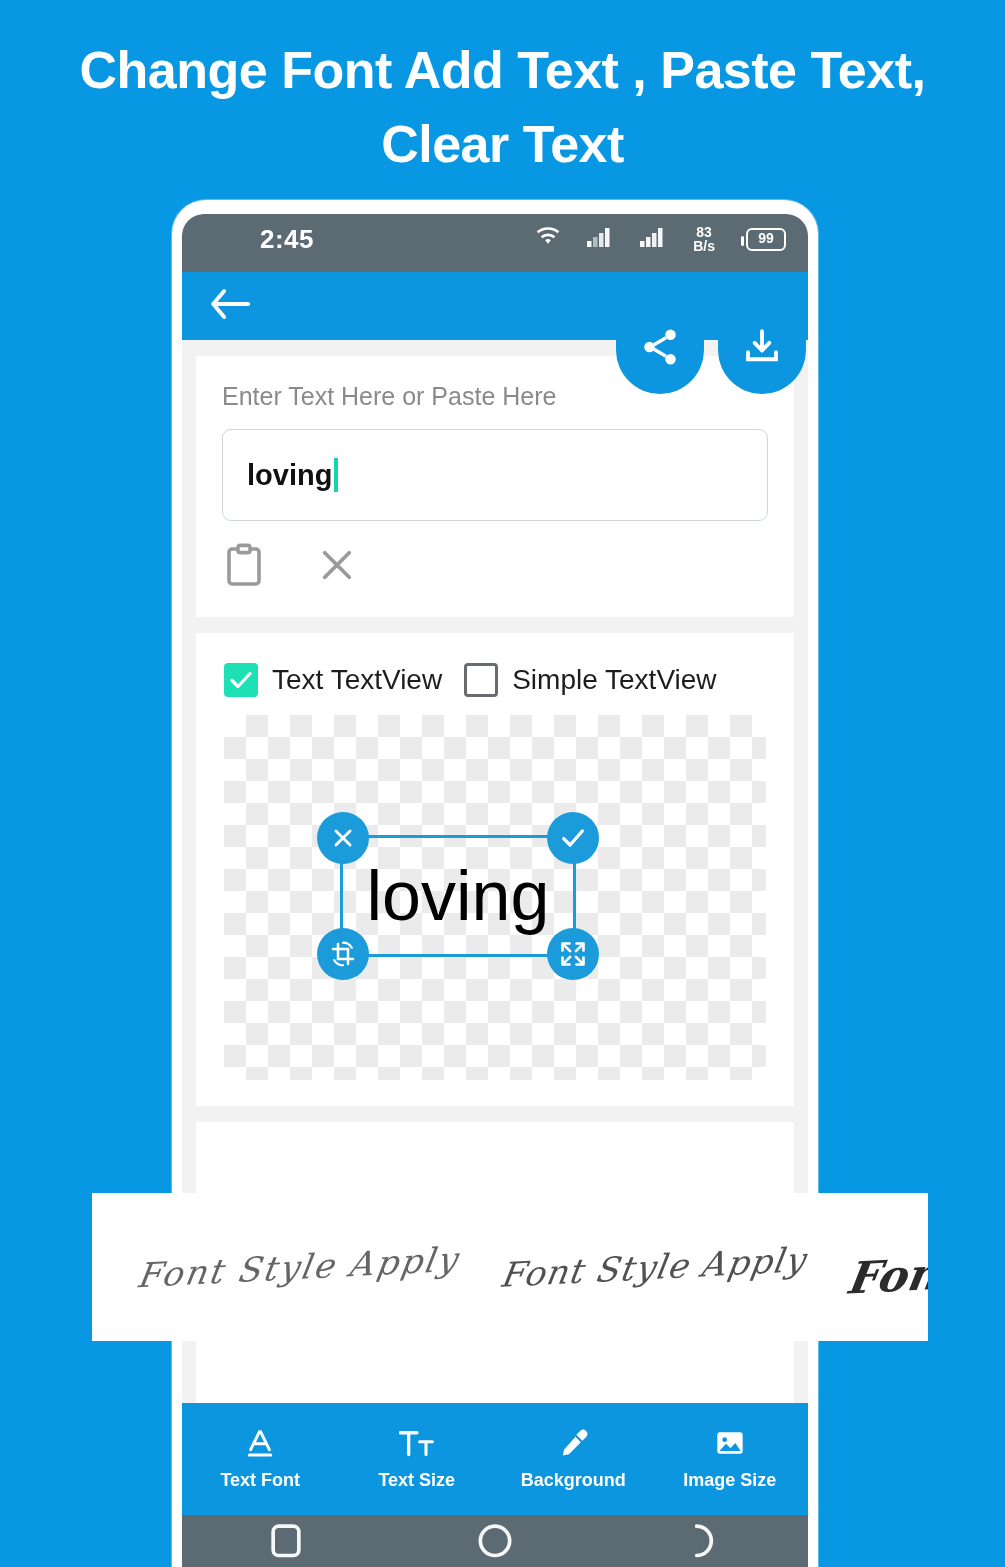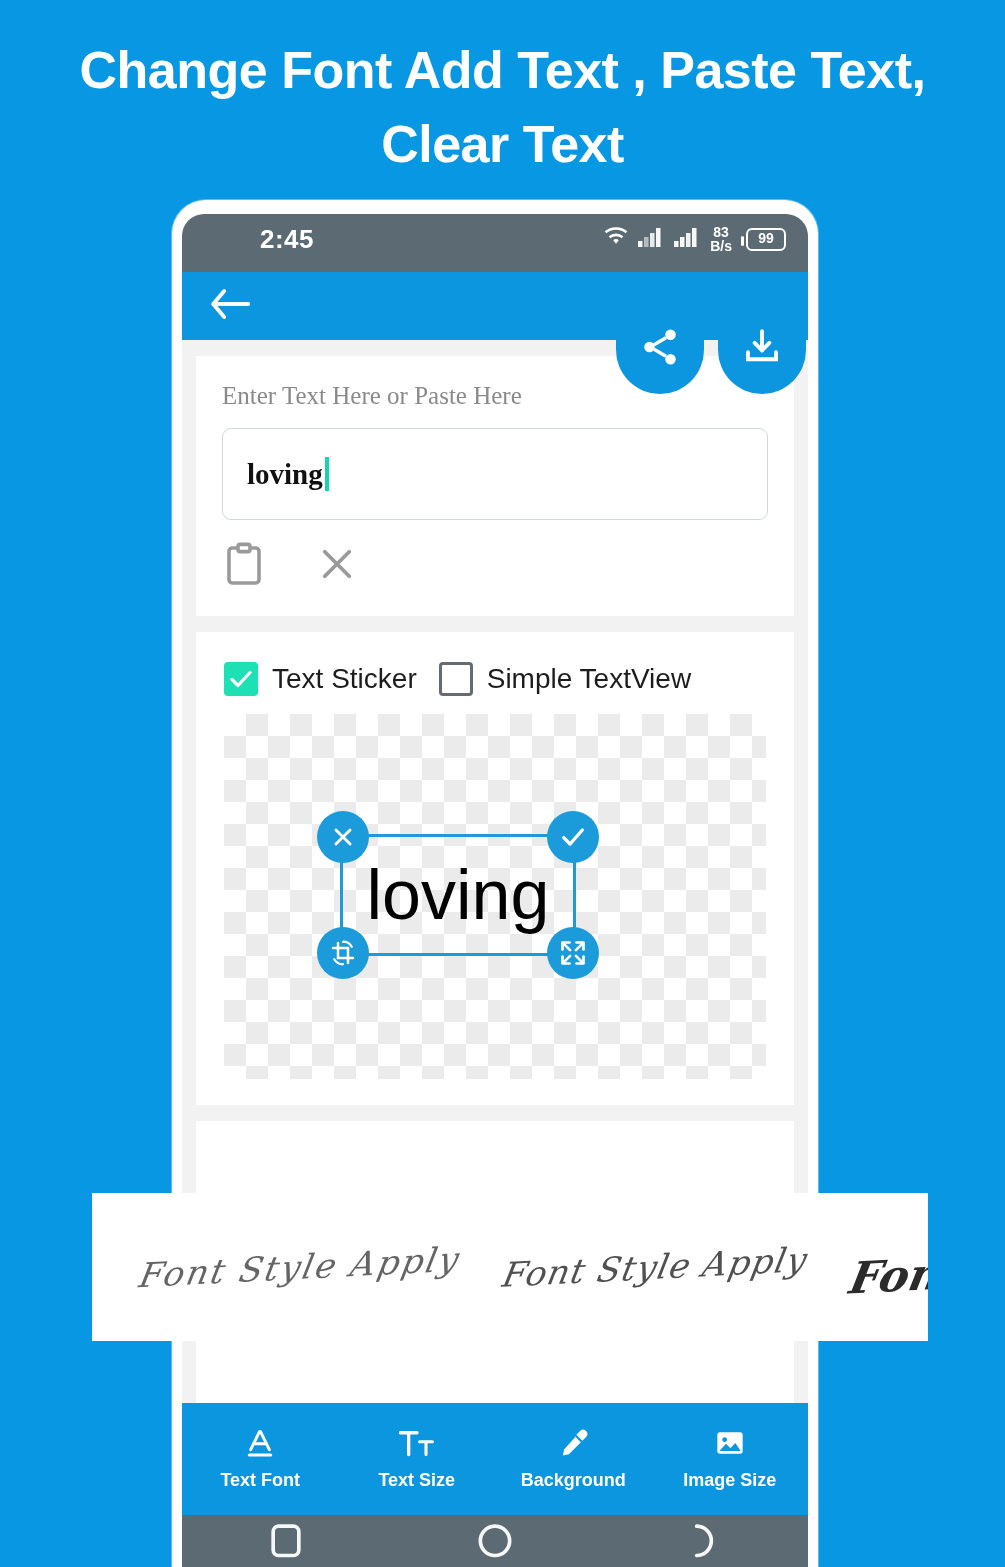--- a/index.html
+++ b/index.html
@@ -51,21 +51,21 @@
     align-items:center;
     padding:0 22px 8px 0;
     border-radius:20px 20px 0 0;
   }
   .status-time {
     color:#ffffff; font-size:26px; font-weight:bold;
     margin-left:78px; letter-spacing:.5px;
   }
   .status-right {
     margin-left:auto;
-    display:flex; align-items:center; gap:9px;
+    display:flex; align-items:center; gap:26px;
   }
   .speed {
     color:#ffffff; font-size:14px; font-weight:bold;
     line-height:1.02; text-align:center;
   }
   .battery {
     width:40px; height:23px;
     border:2.5px solid #ffffff; border-radius:6px;
     color:#ffffff; font-size:14px; font-weight:bold;
     display:flex; align-items:flex-start; justify-content:center;
@@ -95,21 +95,21 @@
     display:flex; align-items:flex-end; justify-content:center;
     padding-bottom:22px;
   }
 
   
   .scroll-area { position:relative; background:#f2f2f2; }
   .card {
     background:#ffffff;
     margin:0 14px 16px 14px;
   }
-  .card.first { margin-top:16px;font-family:Liberation Serif, serif; }
+  .card.first { margin-top:16px; }
 
   .field-label {
     color:#8a8a8a; font-size:25px;
     padding:26px 26px 0 26px;
   }
   .text-input {
     margin:18px 26px 0 26px;
     height:92px;
     border:1.6px solid #cfd8d6;
     border-radius:9px;
@@ -327,21 +327,21 @@
         </div>
       </div>
 
       <div class="card">
         <div class="check-row">
           <span class="cbox checked">
             <svg width="22" height="18" viewBox="0 0 22 18">
                 <path d="M2 9.5l6 6L20 2.5" stroke="#fff" stroke-width="3.2" fill="none" stroke-linecap="round" stroke-linejoin="round"></path>
               </svg>
           </span>
-          <span class="cbox-label">Text Sticker</span>
+          <span class="cbox-label">Text TextView</span>
           <span class="cbox unchecked"></span>
           <span class="cbox-label">Simple TextView</span>
         </div>
 
         <div class="canvas-wrap">
           <div class="canvas">
             <div class="sel-box">
               <div class="sticker-text">loving</div>
 
               <div class="handle h-tl">

